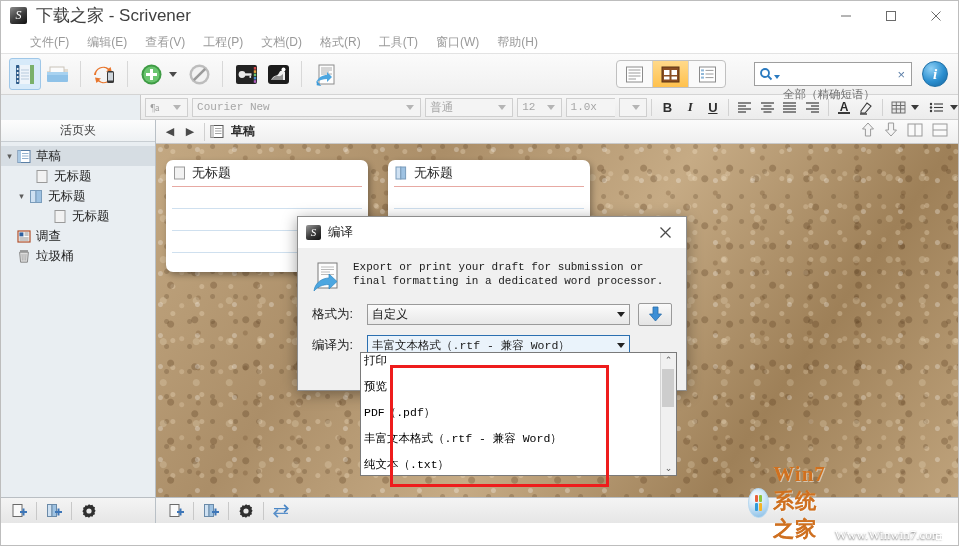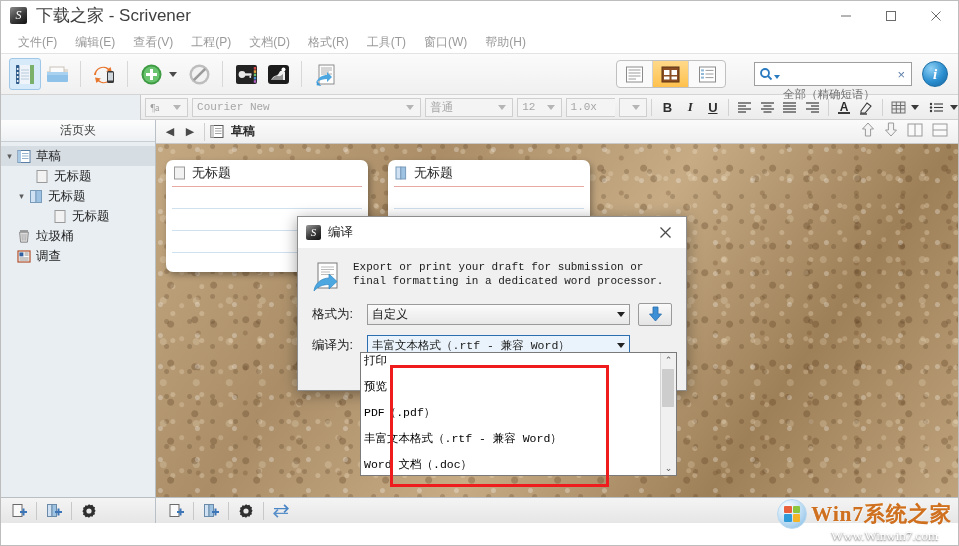--- a/index.html
+++ b/index.html
@@ -45,21 +45,21 @@
     display: flex; align-items: center; justify-content: center;
     color: #6b6b6b;
   }
   .wbtn svg { display: block; }
 
   
   .menubar {
     height: 23px;
     display: flex; align-items: center;
     background: #ffffff;
-    padding-left: 8px;
+    padding-left: 20px;
     border-bottom: 1px solid #e3e3e3;
   }
   .menu-item {
     font-size: 12px; color: #9a9a9a;
     padding: 2px 9px;
     white-space: nowrap;
   }
 
   
   .toolbar {
@@ -315,21 +315,21 @@
     position: absolute; left: 389px; top: 364px;
     width: 219px; height: 122px;
     border: 3px solid #ee1c1c;
     z-index: 60; pointer-events: none;
   }
 
   
   .watermark {
     position: absolute; right: 6px; bottom: 2px;
     width: 200px; height: 44px; z-index: 70;
-    display: flex; flex-direction: column; align-items: flex-end;
+    display: flex; flex-direction: row; align-items: flex-end;
     justify-content: center;
   }
   .wm-top { display: flex; align-items: center; }
   .wm-logo {
     width: 30px; height: 30px; border-radius: 50%;
     background: radial-gradient(circle at 35% 30%, #ffffff 0%, #cfe6f7 40%, #7fb9e4 100%);
     display: grid; grid-template-columns: 1fr 1fr; grid-template-rows: 1fr 1fr;
     gap: 1px; padding: 6px; border: 1px solid #b9d8ef;
   }
   .wm-q { border-radius: 1px; }
@@ -712,53 +712,53 @@
         </div>
 
         <div class="tree-row" style="padding-left:38px">
           <span class="twisty"></span>
           <span class="tree-icon">
             <svg width="16" height="15" viewBox="0 0 16 15">
                 <rect x="3" y="1.5" width="10" height="12" fill="#f2f2f2" stroke="#9a9a9a"></rect>
               </svg>
           </span>
           <span class="tree-label">无标题</span>
-        </div>
-
-        <div class="tree-row">
-          <span class="twisty"></span>
-          <span class="tree-icon">
-            <svg width="16" height="15" viewBox="0 0 16 15">
-                <rect x="4" y="1.2" width="8" height="1.6" fill="#8a8a8a"></rect>
-                <path d="M3.6 3.2 h8.8 l-1 10 h-6.8z" fill="#dcdcdc" stroke="#8a8a8a"></path>
-                <g stroke="#a5a5a5" stroke-width=".8">
-                  <line x1="6" y1="5" x2="6.4" y2="11.5"></line>
-                  <line x1="8" y1="5" x2="8" y2="11.5"></line>
-                  <line x1="10" y1="5" x2="9.6" y2="11.5"></line>
-                </g>
-              </svg>
-          </span>
-          <span class="tree-label">垃圾桶</span>
         </div>
 
         <div class="tree-row">
           <span class="twisty"></span>
           <span class="tree-icon">
             <svg width="16" height="15" viewBox="0 0 16 15">
                 <rect x="2" y="2" width="12" height="11" fill="#fafafa" stroke="#b04f2a" stroke-width="1.2"></rect>
                 <rect x="3.4" y="3.4" width="4" height="4" fill="#2f5f9e"></rect>
                 <g stroke="#7a7a7a" stroke-width=".8">
                   <line x1="8.6" y1="4" x2="12.6" y2="4"></line>
                   <line x1="8.6" y1="6" x2="12.6" y2="6"></line>
                   <line x1="3.4" y1="9" x2="12.6" y2="9"></line>
                   <line x1="3.4" y1="11" x2="12.6" y2="11"></line>
                 </g>
               </svg>
           </span>
           <span class="tree-label">调查</span>
+        </div>
+
+        <div class="tree-row">
+          <span class="twisty"></span>
+          <span class="tree-icon">
+            <svg width="16" height="15" viewBox="0 0 16 15">
+                <rect x="4" y="1.2" width="8" height="1.6" fill="#8a8a8a"></rect>
+                <path d="M3.6 3.2 h8.8 l-1 10 h-6.8z" fill="#dcdcdc" stroke="#8a8a8a"></path>
+                <g stroke="#a5a5a5" stroke-width=".8">
+                  <line x1="6" y1="5" x2="6.4" y2="11.5"></line>
+                  <line x1="8" y1="5" x2="8" y2="11.5"></line>
+                  <line x1="10" y1="5" x2="9.6" y2="11.5"></line>
+                </g>
+              </svg>
+          </span>
+          <span class="tree-label">垃圾桶</span>
         </div>
 
       </div>
     </div>
 
     <div class="editor">
       <div class="editor-head">
         <div class="nav-btn">◀</div>
         <div class="nav-btn">▶</div>
         <div class="eh-sep"></div>
@@ -949,20 +949,21 @@
       </div>
     </div>
   </div>
 
   <div class="dropdown">
     <div class="dd-list">
       <div class="dd-item">打印</div>
       <div class="dd-item">预览</div>
       <div class="dd-item">PDF（.pdf）</div>
       <div class="dd-item">丰富文本格式（.rtf - 兼容 Word）</div>
+      <div class="dd-item">纯文本（.txt）</div>
       <div class="dd-item">Word 文档（.doc）</div>
       <div class="dd-item">网页（.html）</div>
 
     </div>
     <div class="dd-scroll">
       <span class="dd-arrow">⌃</span>
       <span class="dd-arrow">⌄</span>
     </div>
   </div>
   <div class="dd-thumb" style="left:661px;top:368px;width:12px;height:38px;background:#cdcdcd;position:absolute;z-index:50"></div>

